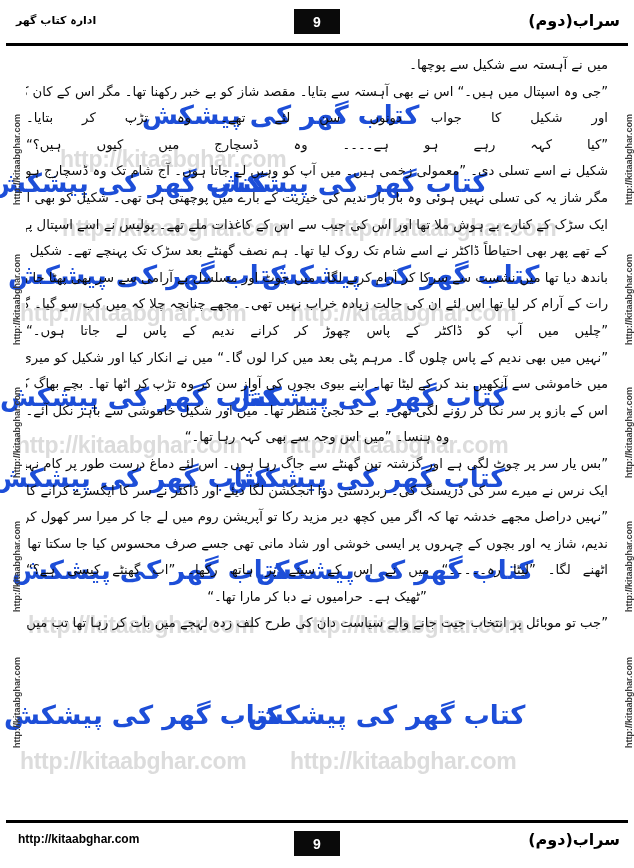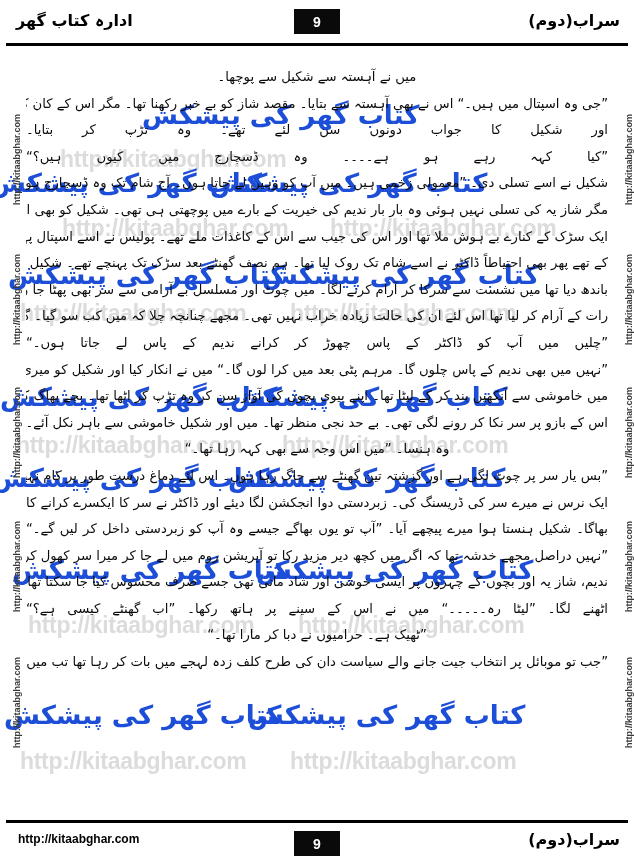--- a/index.html
+++ b/index.html
@@ -65,21 +65,21 @@
   }
   .hdr-left, .hdr-right {
     position: absolute;
     top: 0;
     font-family: "DejaVu Sans", "Liberation Sans", sans-serif;
     font-weight: bold;
     color: #000;
     direction: rtl;
     line-height: 26px;
   }
-  .hdr-left  { left: 16px;  font-size: 16px; }
+  .hdr-left  { left: 16px;  font-size: 11px; }
   .hdr-right { right: 14px; font-size: 16px; }
   .pagebox {
     position: absolute;
     left: 50%;
     transform: translateX(-50%);
     top: 1px;
     width: 46px;
     height: 25px;
     background: #0a0a0a;
     color: #ffffff;
@@ -142,21 +142,21 @@
   .ln {
     font-family: "DejaVu Sans", "Liberation Sans", sans-serif;
     font-size: 13.2px;
     line-height: 26.6px;
     color: #0b0b0b;
     direction: rtl;
     white-space: nowrap;
     overflow: hidden;
   }
   .ln.c  { text-align: center; }
-  .ln.r  { text-align: center; margin-top: 12px; }
+  .ln.r  { text-align: right; }
   .ln.j  { text-align: justify; text-align-last: justify; }
 </style>
 </head>
 <body>
 
 <div class="page">
 
   <div class="wm-layer">
 
     <div class="wm wm-urdu" style="left:142px; top:100px;">کتاب گھر کی پیشکش</div>
@@ -226,21 +226,20 @@
       <div class="ln j">کے تھے پھر بھی احتیاطاً ڈاکٹر نے اسے شام تک روک لیا تھا۔ ہم نصف گھنٹے بعد سڑک تک پہنچے تھے۔ شکیل نے میرے سر کے زخم پر رومال</div>
       <div class="ln j">باندھ دیا تھا میں نشست سے سرکا کر آرام کرنے لگا۔ میں چوٹ اور مسلسل بے آرامی سے سر بھی پھٹا جا رہا تھا۔ شاز یہ اور بچوں نے</div>
       <div class="ln j">رات کے آرام کر لیا تھا اس لئے ان کی حالت زیادہ خراب نہیں تھی۔ مجھے چنانچہ چلا کہ میں کب سو گیا۔ گاڑی کے جھٹکے سے میری آنکھ کھلی۔ ہم اسپتال کی</div>
       <div class="ln j">”چلیں میں آپ کو ڈاکٹر کے پاس چھوڑ کر کرانے ندیم کے پاس لے جاتا ہوں۔“</div>
       <div class="ln j">”نہیں میں بھی ندیم کے پاس چلوں گا۔ مرہم پٹی بعد میں کرا لوں گا۔“ میں نے انکار کیا اور شکیل کو میری بات ماننا پڑی۔ ندیم کمرے</div>
       <div class="ln j">میں خاموشی سے آنکھیں بند کر کے لیٹا تھا۔ اپنے بیوی بچوں کی آواز سن کر وہ تڑپ کر اٹھا تھا۔ بچے بھاگ کر اس سے لپٹ گئے تھے اور شاز یہ</div>
       <div class="ln j">اس کے بازو پر سر نکا کر رونے لگی تھی۔ بے حد نجی منظر تھا۔ میں اور شکیل خاموشی سے باہر نکل آئے۔ ”چل یار پہلے ڈریسنگ کرا دے۔“</div>
       <div class="ln c">وہ ہنسا۔ ”میں اس وجہ سے بھی کہہ رہا تھا۔“</div>
       <div class="ln j">”بس یار سر پر چوٹ لگی ہے اور گزشتہ تین گھنٹے سے جاگ رہا ہوں۔ اس لئے دماغ درست طور پر کام نہیں کر رہا ہے۔“</div>
       <div class="ln j">ایک نرس نے میرے سر کی ڈریسنگ کی۔ زبردستی دوا انجکشن لگا دیئے اور ڈاکٹر نے سر کا ایکسرے کرانے کا مشورہ دیا۔ میں وہاں سے نکل</div>
-      <div class="ln j">بھاگا۔ شکیل ہنستا ہوا میرے پیچھے آیا۔ ”آپ تو یوں بھاگے جیسے وہ آپ کو زبردستی داخل کر لیں گے۔“</div>
       <div class="ln j">”نہیں دراصل مجھے خدشہ تھا کہ اگر میں کچھ دیر مزید رکا تو آپریشن روم میں لے جا کر میرا سر کھول کر معائنہ کرنے لگ جائیں گے۔“</div>
       <div class="ln j">ندیم، شاز یہ اور بچوں کے چہروں پر ایسی خوشی اور شاد مانی تھی جسے صرف محسوس کیا جا سکتا تھا بیان کرنا ممکن نہیں تھا۔ مجھے دیکھ کر ندیم</div>
       <div class="ln j">اٹھنے لگا۔ ”لیٹا رہ۔۔۔۔۔“ میں نے اس کے سینے پر ہاتھ رکھا۔ ”اب گھنٹے کیسی ہے؟“</div>
       <div class="ln c">”ٹھیک ہے۔ حرامیوں نے دبا کر مارا تھا۔“</div>
       <div class="ln j">”جب تو موبائل پر انتخاب جیت جانے والے سیاست دان کی طرح کلف زدہ لہجے میں بات کر رہا تھا تب میں سمجھ گیا تھا کہ کوئی گڑبڑ</div>
     </div>
 
   <div class="rule rule-bottom"></div>
   <div class="ftr">
     <div class="ftr-left">http://kitaabghar.com</div>

